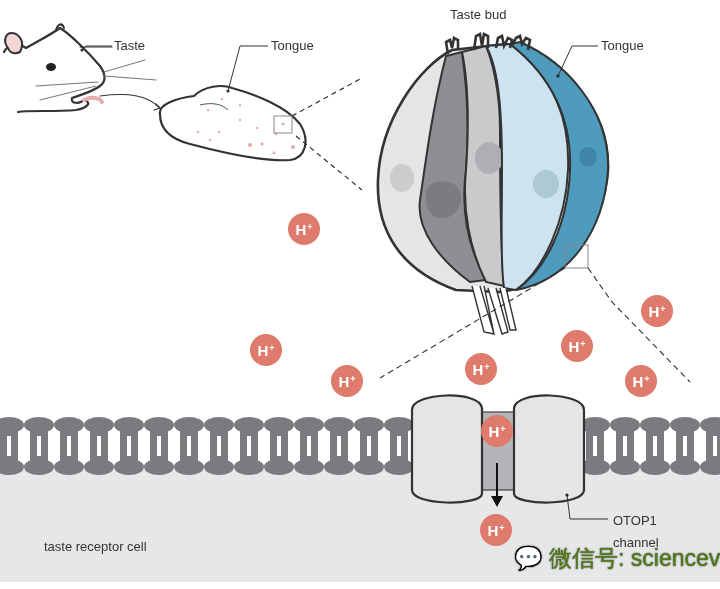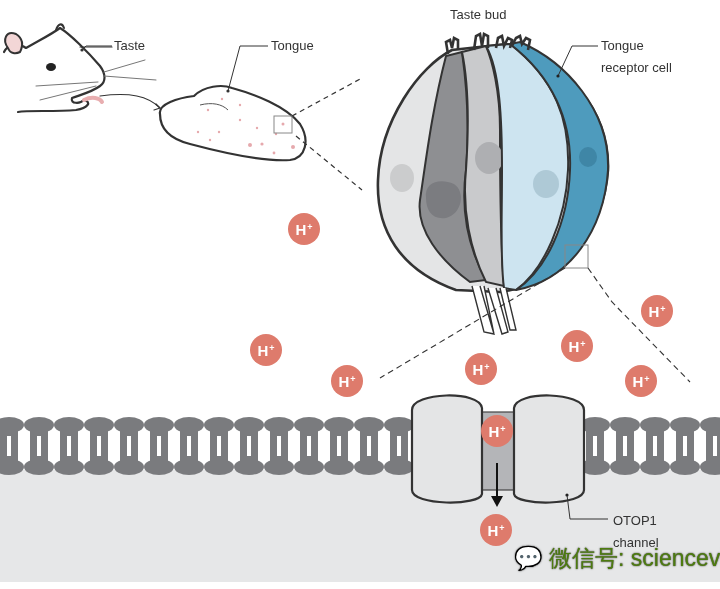--- a/index.html
+++ b/index.html
@@ -178,21 +178,21 @@
     <path d="M491,496 L497,507 L503,496 Z" fill="#111" stroke="none"></path>
   </g>
   <path d="M567,495 L570,519 L608,519" fill="none" stroke="#333" stroke-width="1"></path>
   <circle cx="567" cy="495" r="1.6" fill="#222"></circle>
 </svg>
 
   <span class="lbl" style="left:114px;top:36px">Taste</span>
   <span class="lbl" style="left:271px;top:36px">Tongue</span>
   <span class="lbl" style="left:450px;top:5px">Taste bud</span>
   <span class="lbl" style="left:601px;top:36px">Tongue</span>
-  <span class="lbl" style="left:601px;top:58px">receptor cell</span>
+  <span class="lbl" style="left:44px;top:537px">taste receptor cell</span>
   <span class="lbl" style="left:613px;top:511px">OTOP1</span>
   <span class="lbl" style="left:613px;top:533px">channel</span>
 
   <div class="ion" style="left:288px;top:213px">
       <span>H</span>
       <sup>+</sup>
     </div>
   <div class="ion" style="left:250px;top:334px">
       <span>H</span>
       <sup>+</sup>

